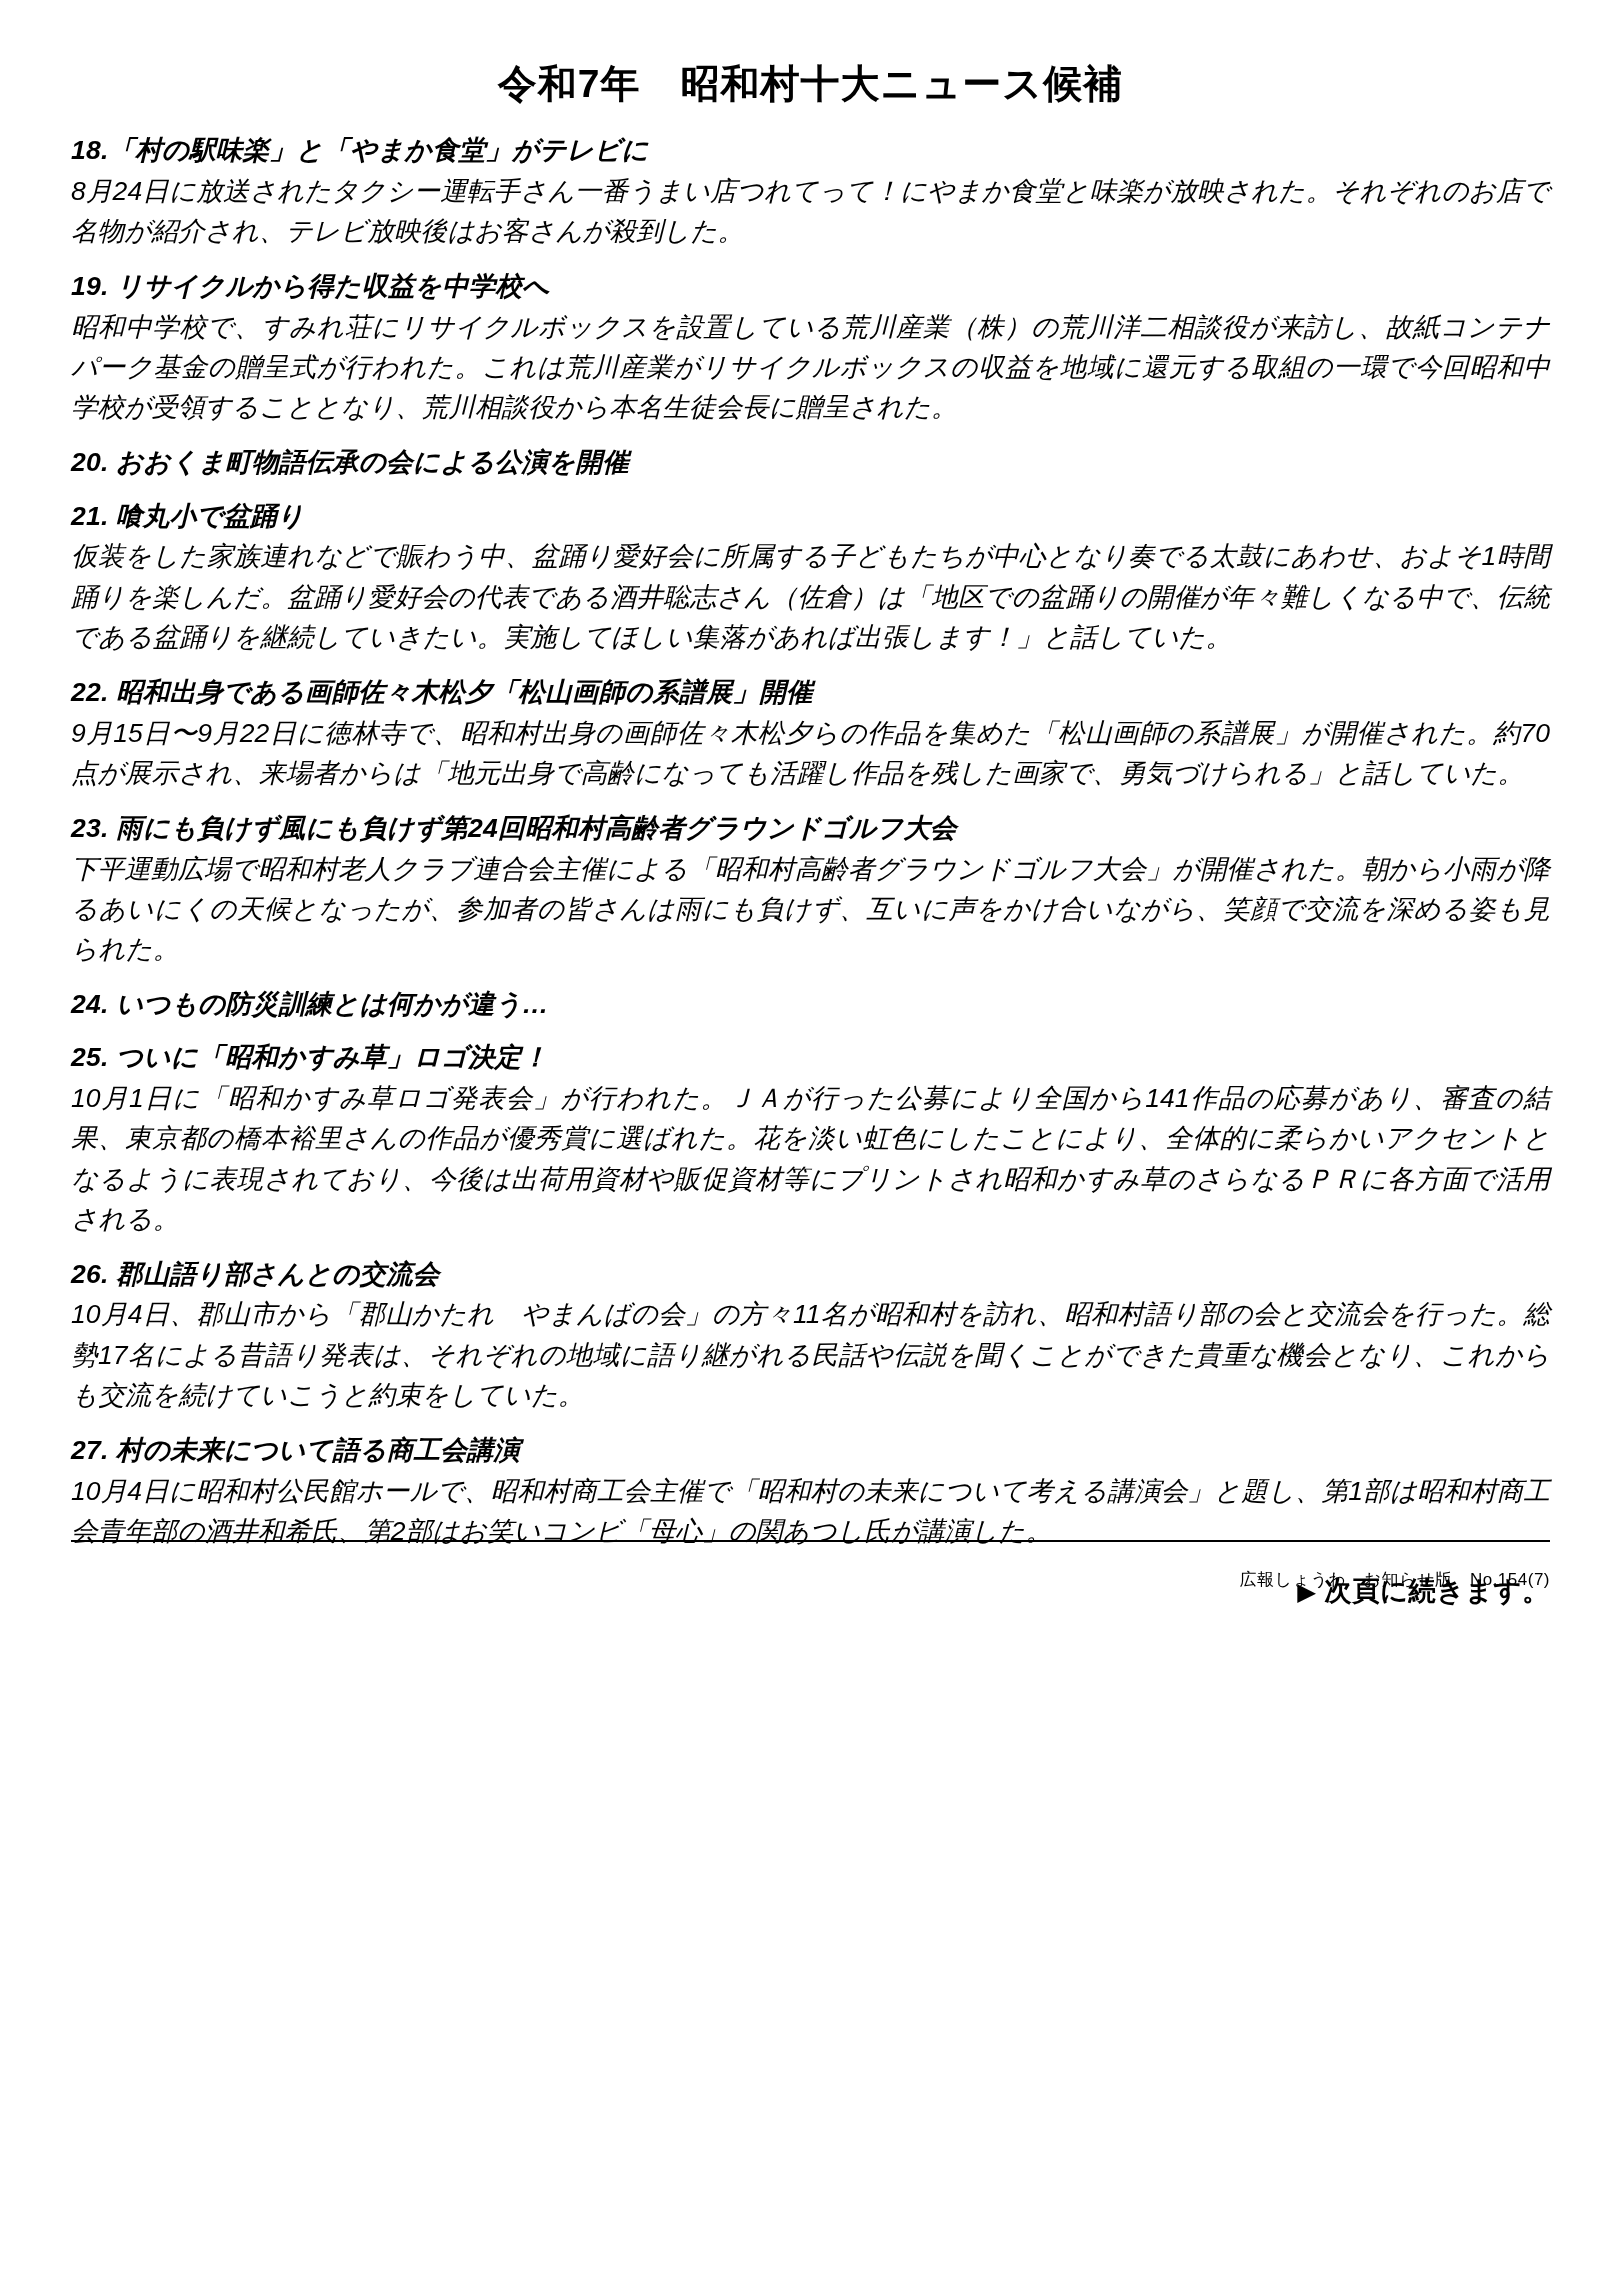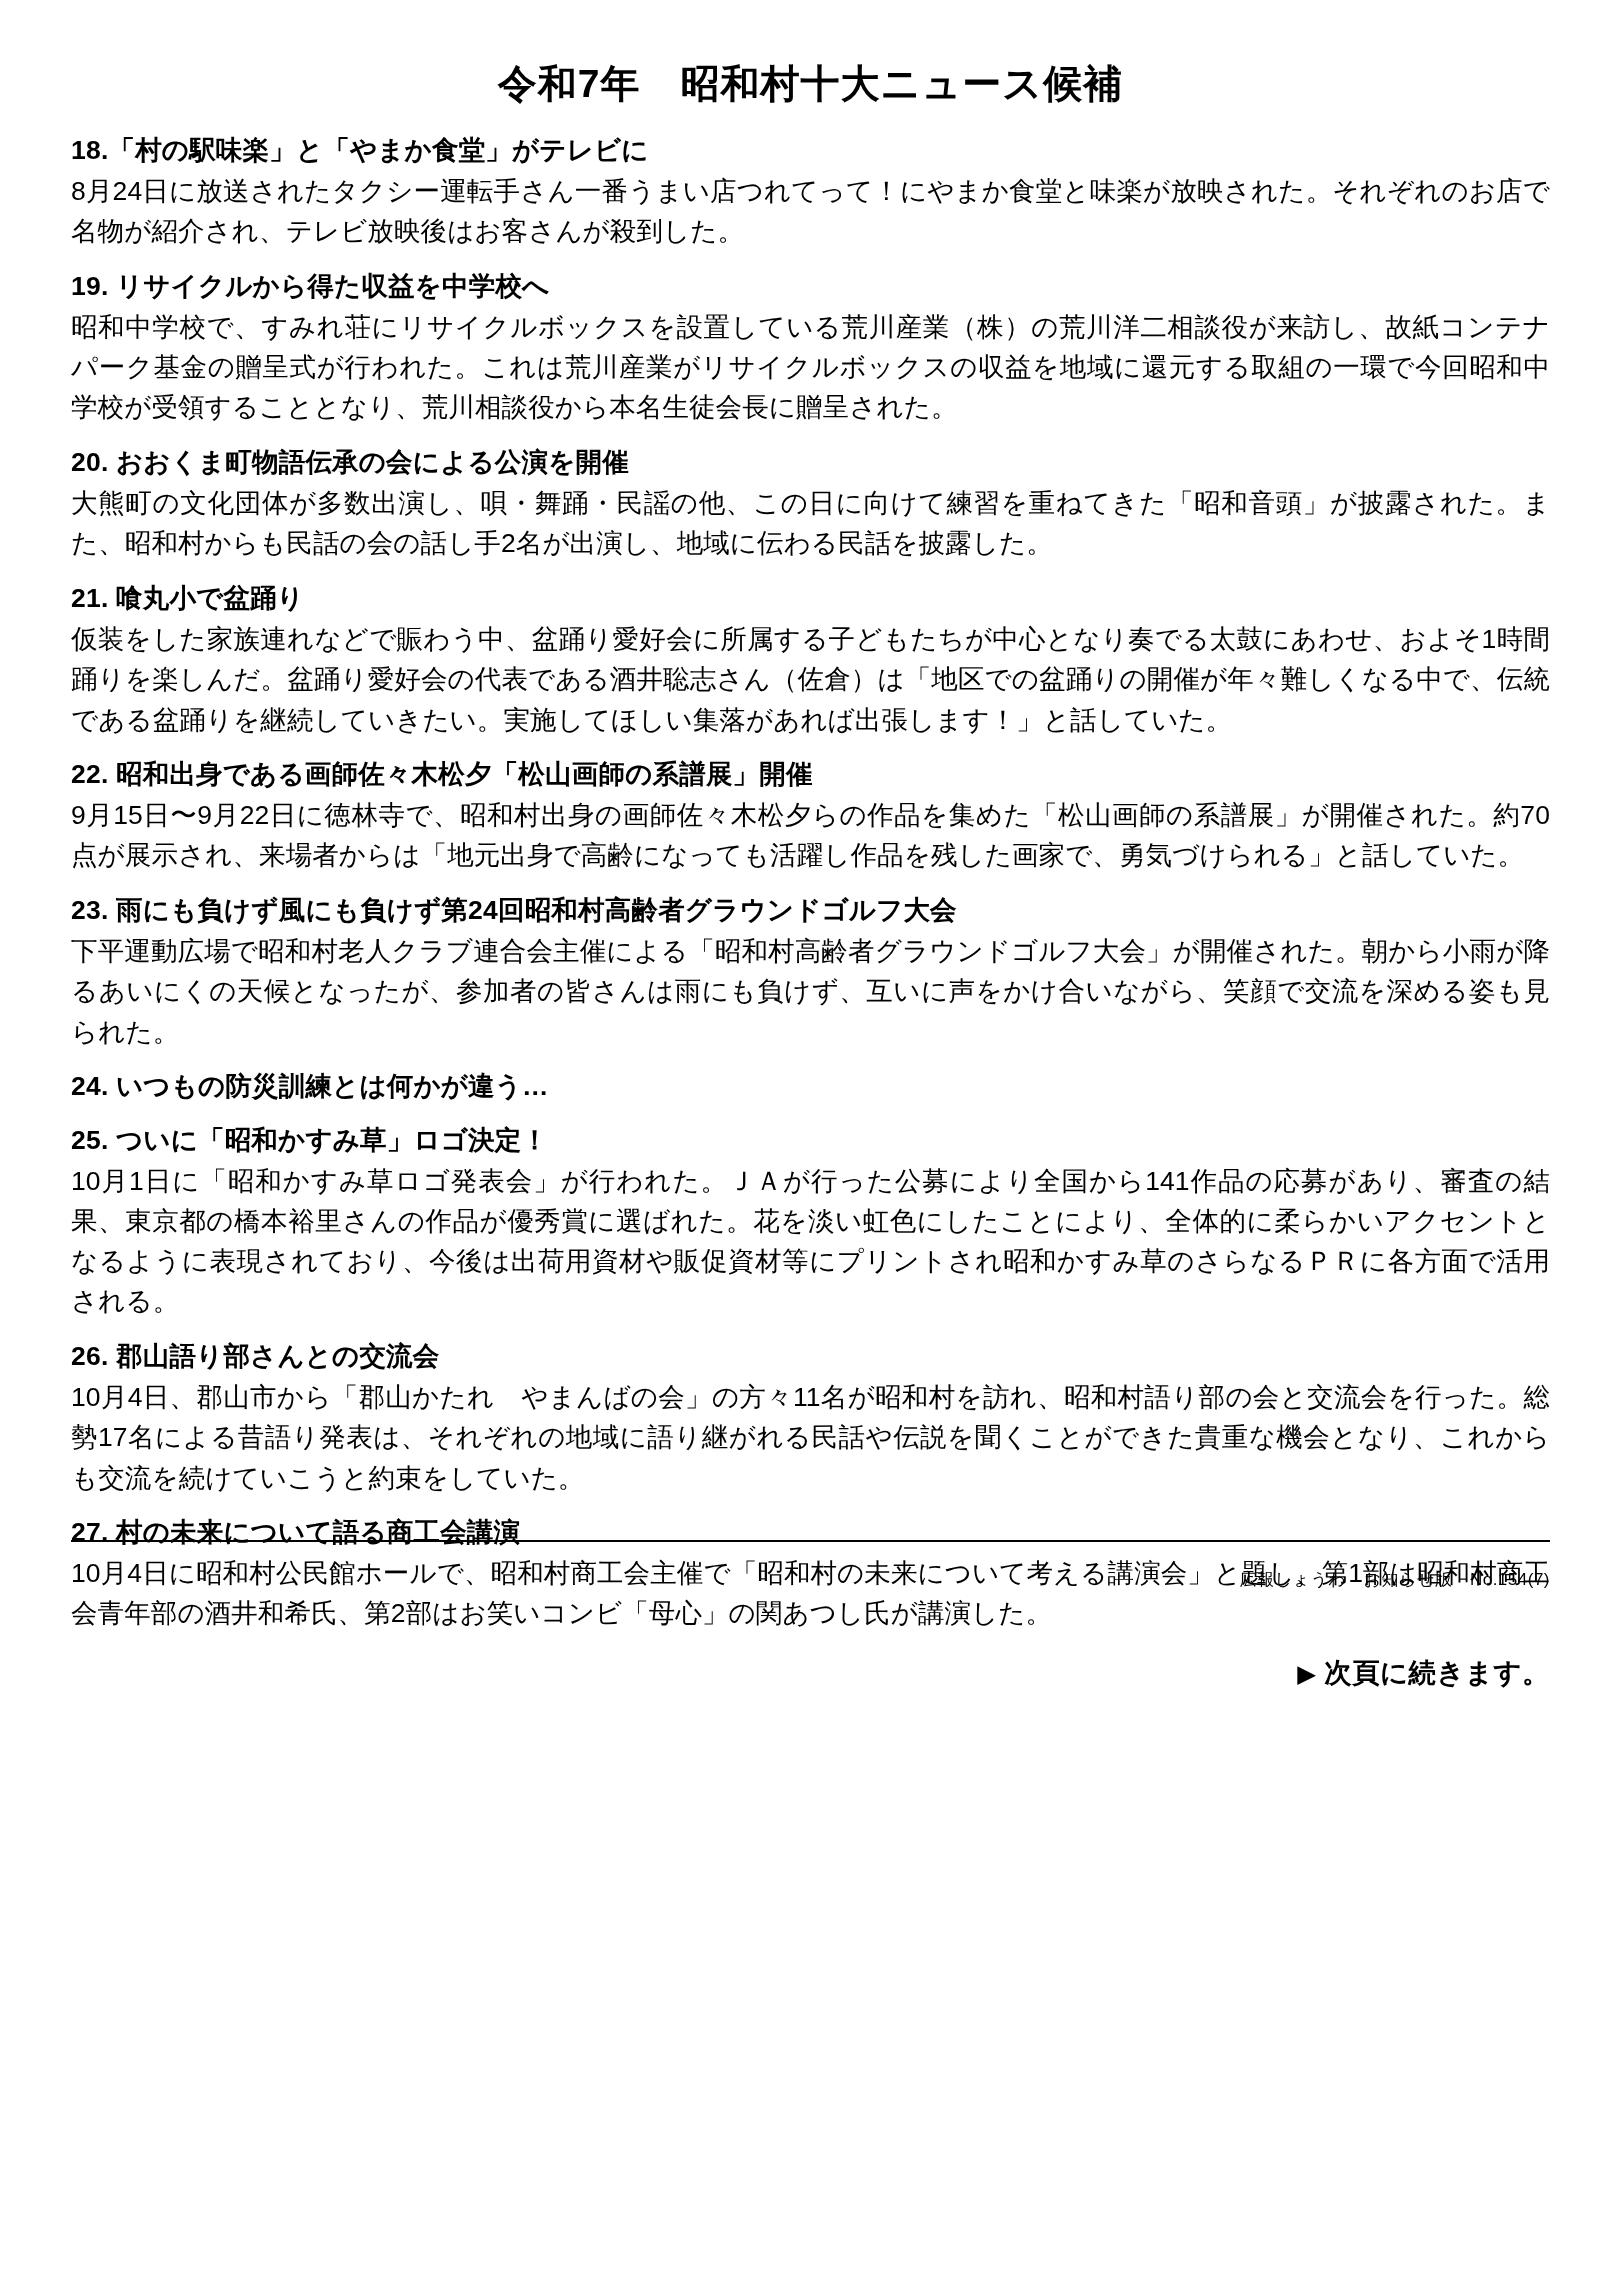--- a/index.html
+++ b/index.html
@@ -29,20 +29,21 @@
     margin: 0 0 25.5px 0;
     line-height: 1.2;
   }
   .news-list {
     margin: 0;
     padding: 0;
     list-style: none;
   }
   .news-item {
     margin: 0 0 17.6px 0;
+    font-style: italic;
   }
   .item-heading {
     font-size: 26.5px;
     font-weight: bold;
     line-height: 1.35;
     margin: 0 0 2px 0;
     letter-spacing: 0.2px;
   }
   .item-body {
     font-size: 26.5px;
@@ -92,21 +93,20 @@
       <p class="item-body">8月24日に放送されたタクシー運転手さん一番うまい店つれてって！にやまか食堂と味楽が放映された。それぞれのお店で名物が紹介され、テレビ放映後はお客さんが殺到した。</p>
     </li>
 
     <li class="news-item">
       <h2 class="item-heading">19. リサイクルから得た収益を中学校へ</h2>
       <p class="item-body">昭和中学校で、すみれ荘にリサイクルボックスを設置している荒川産業（株）の荒川洋二相談役が来訪し、故紙コンテナパーク基金の贈呈式が行われた。これは荒川産業がリサイクルボックスの収益を地域に還元する取組の一環で今回昭和中学校が受領することとなり、荒川相談役から本名生徒会長に贈呈された。</p>
     </li>
 
     <li class="news-item">
       <h2 class="item-heading">20. おおくま町物語伝承の会による公演を開催</h2>
-      <p class="item-body">大熊町の文化団体が多数出演し、唄・舞踊・民謡の他、この日に向けて練習を重ねてきた「昭和音頭」が披露された。また、昭和村からも民話の会の話し手2名が出演し、地域に伝わる民話を披露した。</p>
     </li>
 
     <li class="news-item">
       <h2 class="item-heading">21. 喰丸小で盆踊り</h2>
       <p class="item-body">仮装をした家族連れなどで賑わう中、盆踊り愛好会に所属する子どもたちが中心となり奏でる太鼓にあわせ、およそ1時間踊りを楽しんだ。盆踊り愛好会の代表である酒井聡志さん（佐倉）は「地区での盆踊りの開催が年々難しくなる中で、伝統である盆踊りを継続していきたい。実施してほしい集落があれば出張します！」と話していた。</p>
     </li>
 
     <li class="news-item">
       <h2 class="item-heading">22. 昭和出身である画師佐々木松夕「松山画師の系譜展」開催</h2>
       <p class="item-body">9月15日〜9月22日に徳林寺で、昭和村出身の画師佐々木松夕らの作品を集めた「松山画師の系譜展」が開催された。約70点が展示され、来場者からは「地元出身で高齢になっても活躍し作品を残した画家で、勇気づけられる」と話していた。</p>

